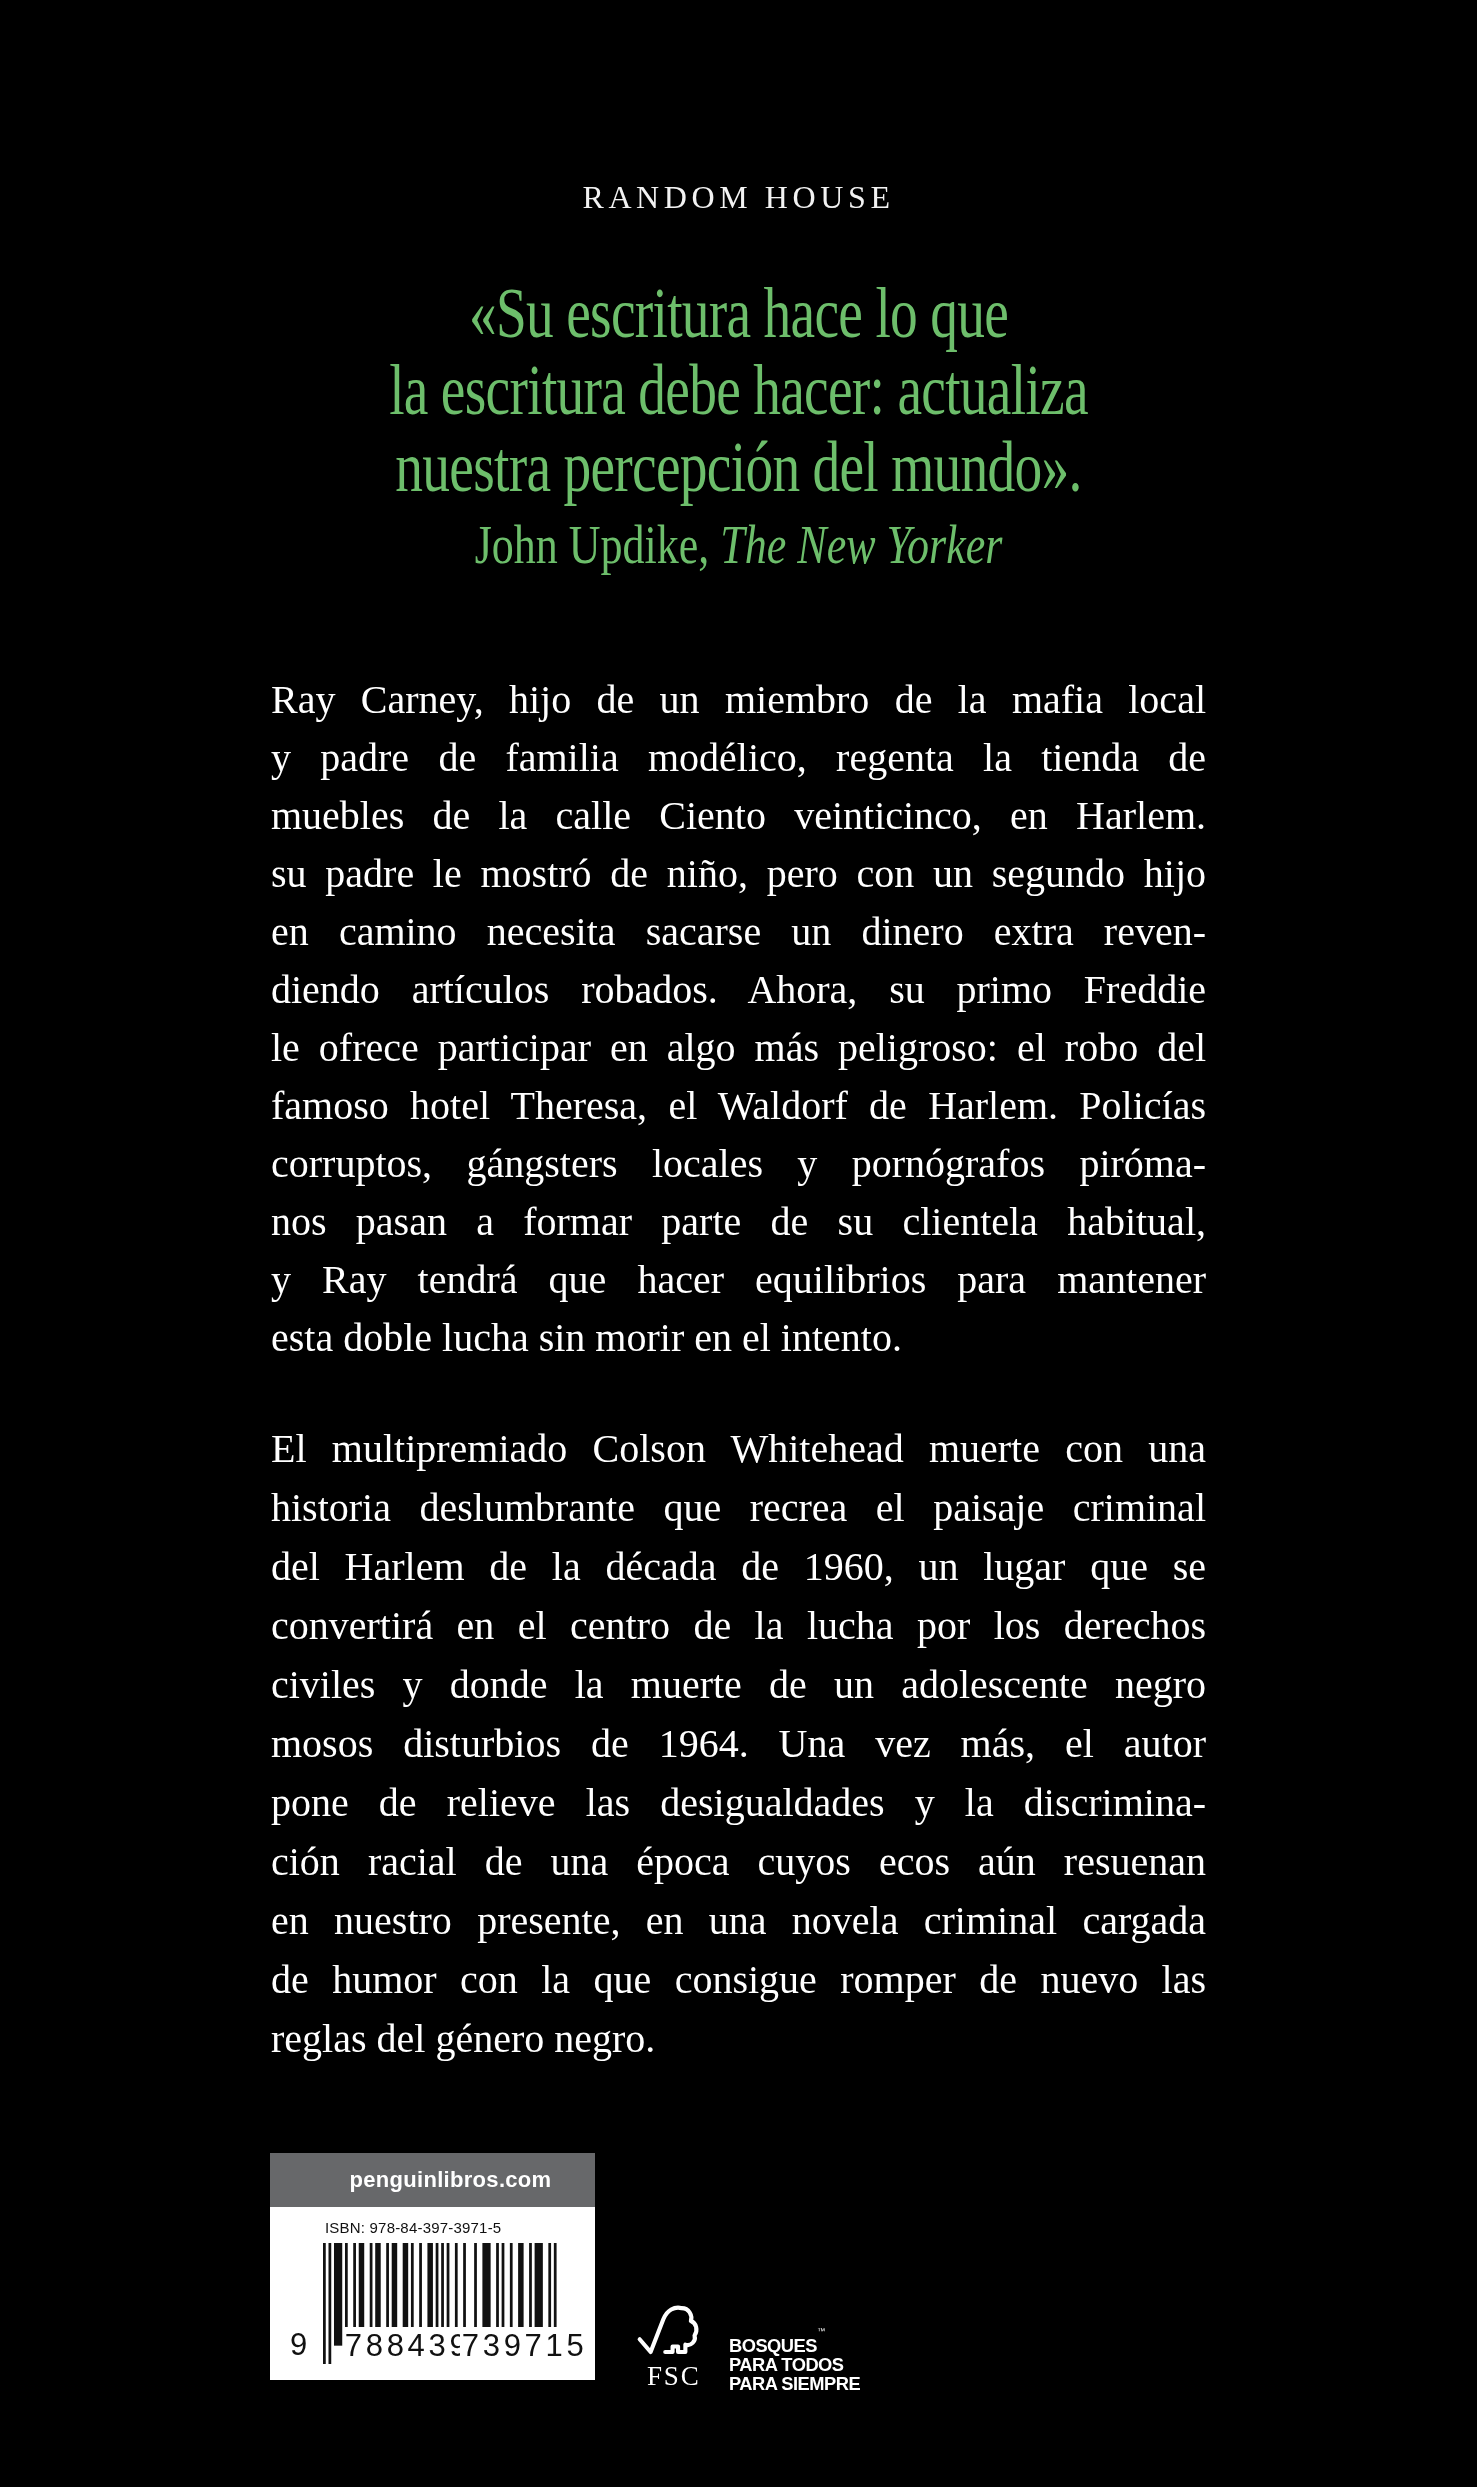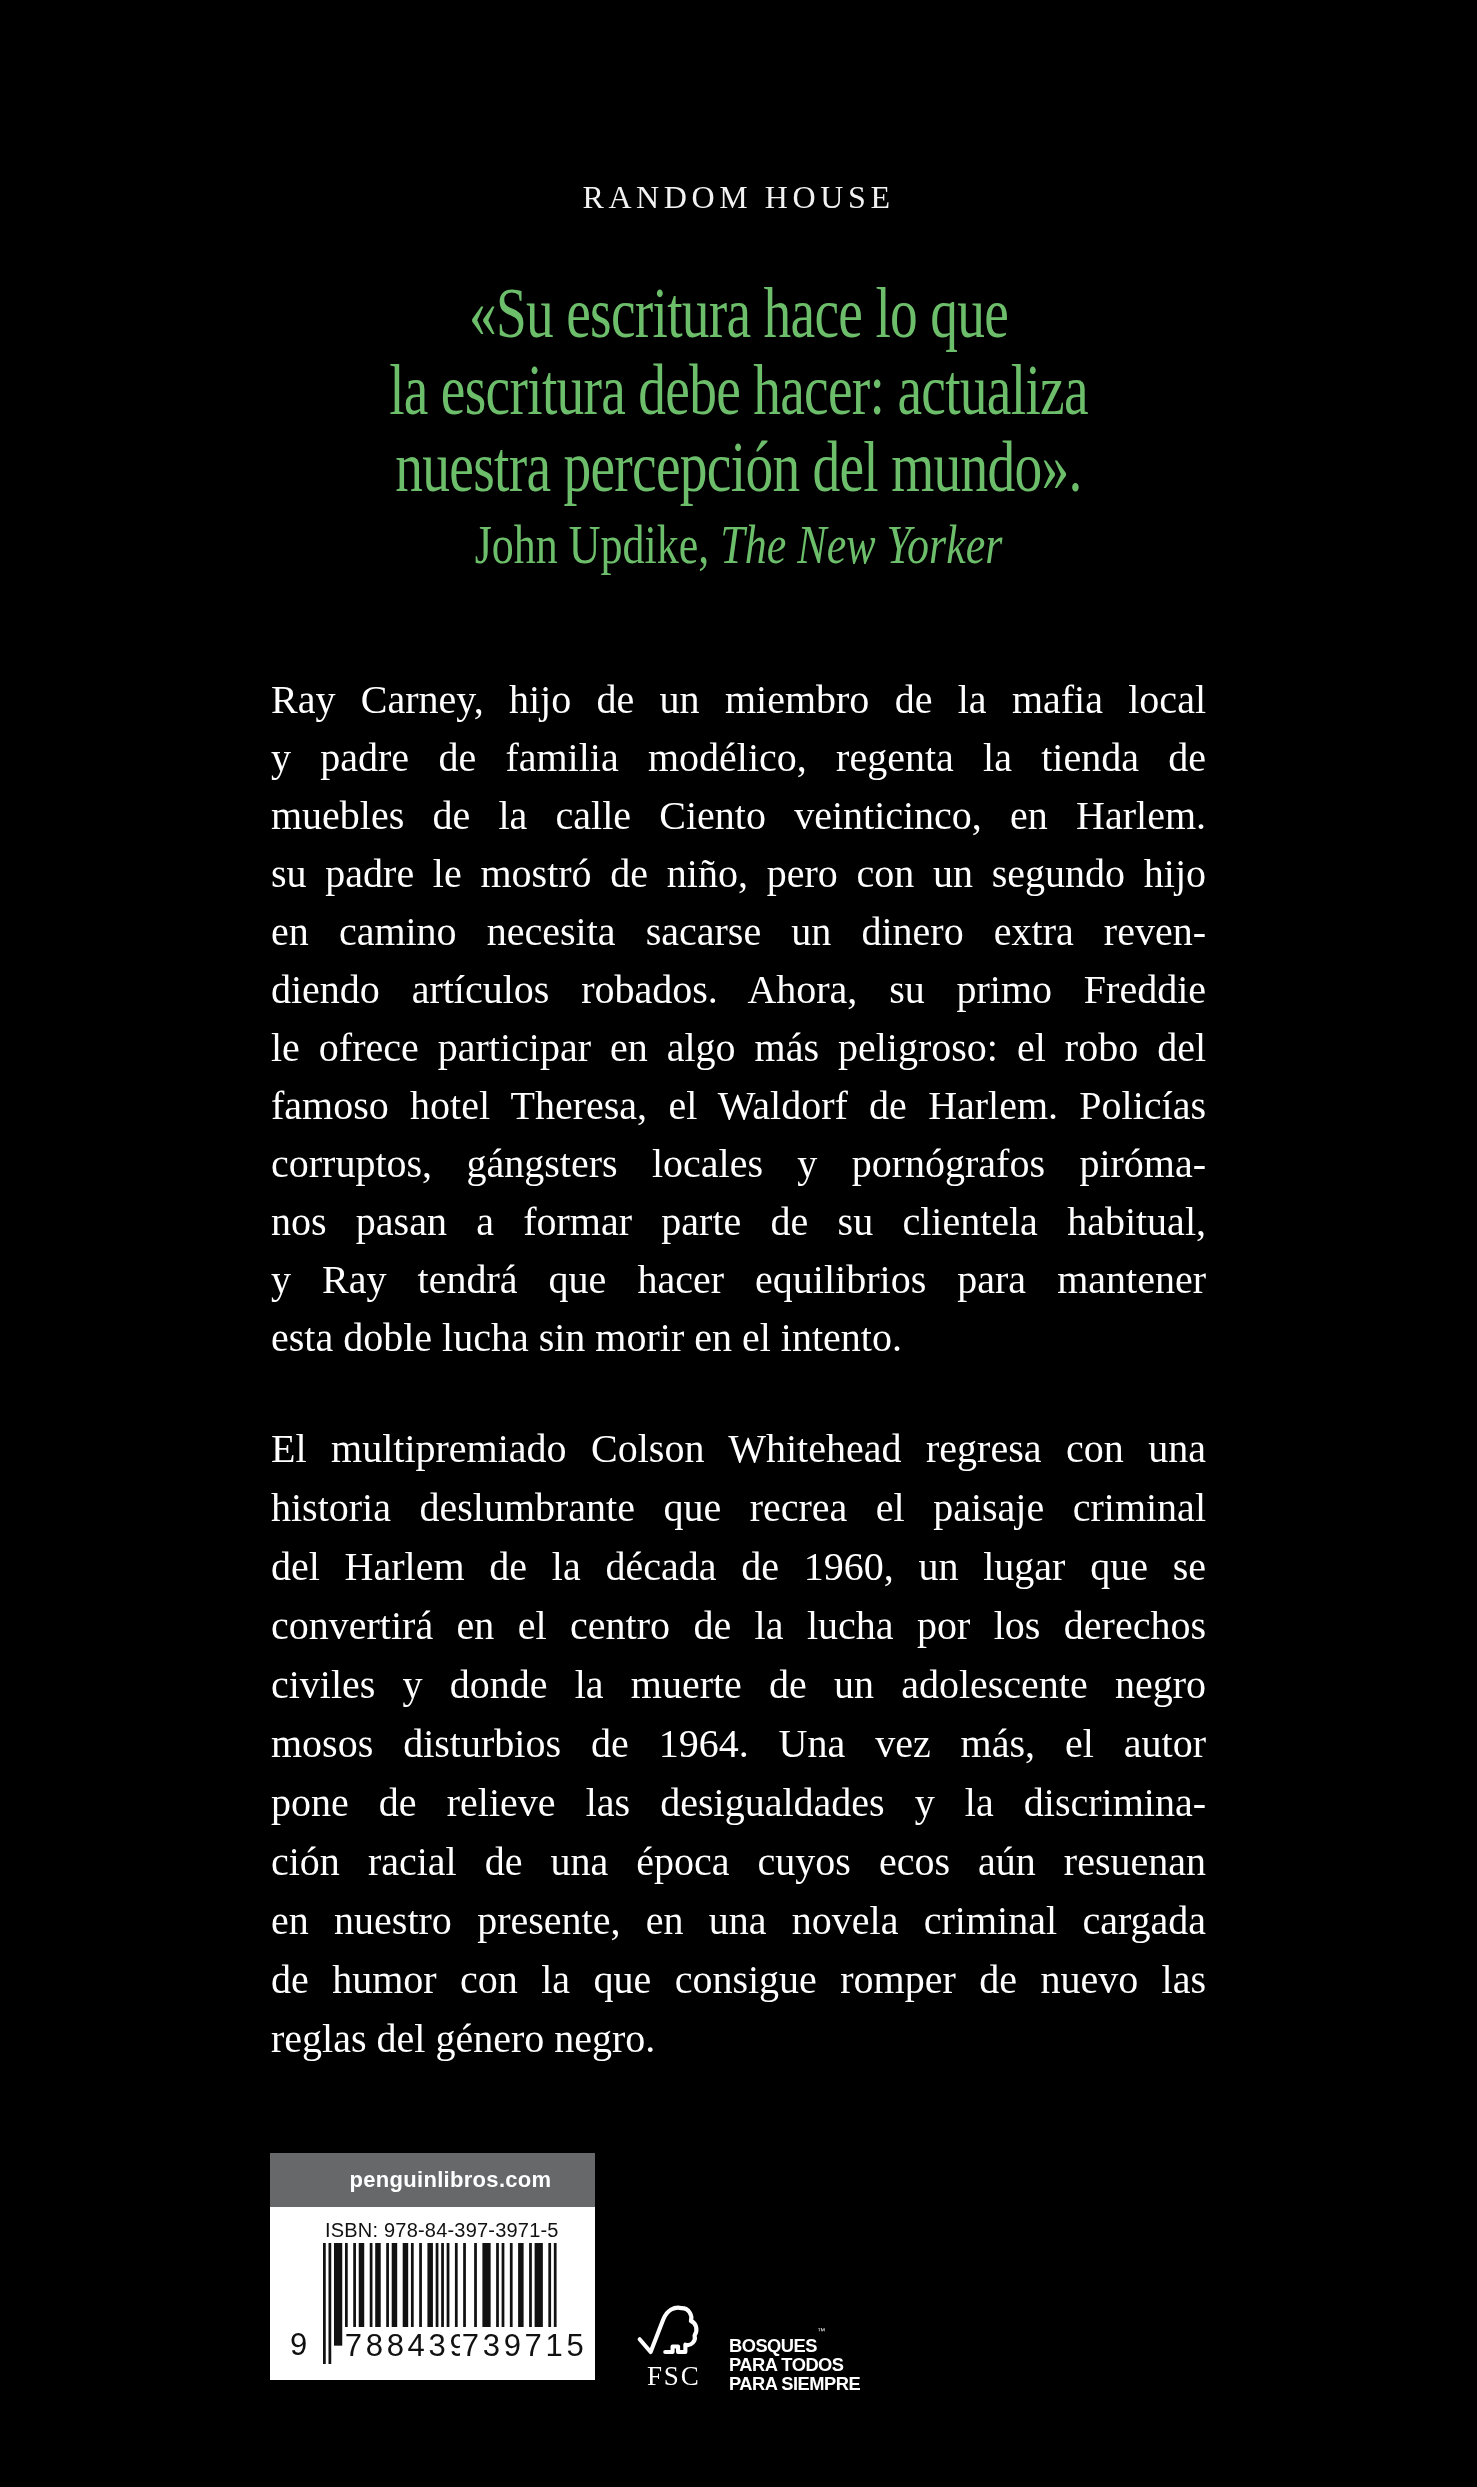--- a/index.html
+++ b/index.html
@@ -102,21 +102,21 @@
     line-height: 54px;
     text-align: center;
     letter-spacing: 0.3px;
     padding-left: 36px;
   }
   .isbn-label {
     position: absolute;
     left: 55px;
     top: 66px;
     font-family: "Liberation Sans", sans-serif;
-    font-size: 20px;
+    font-size: 15px;
     color: #111;
     letter-spacing: 0.2px;
   }
   .bars {
     position: absolute;
     left: 53px;
     top: 90px;
     width: 240px;
     height: 121px;
   }
@@ -214,21 +214,21 @@
     <span class="line">diendo artículos robados. Ahora, su primo Freddie</span>
     <span class="line">le ofrece participar en algo más peligroso: el robo del</span>
     <span class="line">famoso hotel Theresa, el Waldorf de Harlem. Policías</span>
     <span class="line">corruptos, gángsters locales y pornógrafos piróma-</span>
     <span class="line">nos pasan a formar parte de su clientela habitual,</span>
     <span class="line">y Ray tendrá que hacer equilibrios para mantener</span>
     <span class="line last">esta doble lucha sin morir en el intento.</span>
   </div>
 
   <div class="body-text para2">
-    <span class="line">El multipremiado Colson Whitehead regresa con una</span>
+    <span class="line">El multipremiado Colson Whitehead muerte con una</span>
     <span class="line">historia deslumbrante que recrea el paisaje criminal</span>
     <span class="line">del Harlem de la década de 1960, un lugar que se</span>
     <span class="line">convertirá en el centro de la lucha por los derechos</span>
     <span class="line">civiles y donde la muerte de un adolescente negro</span>
     <span class="line">mosos disturbios de 1964. Una vez más, el autor</span>
     <span class="line">pone de relieve las desigualdades y la discrimina-</span>
     <span class="line">ción racial de una época cuyos ecos aún resuenan</span>
     <span class="line">en nuestro presente, en una novela criminal cargada</span>
     <span class="line">de humor con la que consigue romper de nuevo las</span>
     <span class="line last">reglas del género negro.</span>

